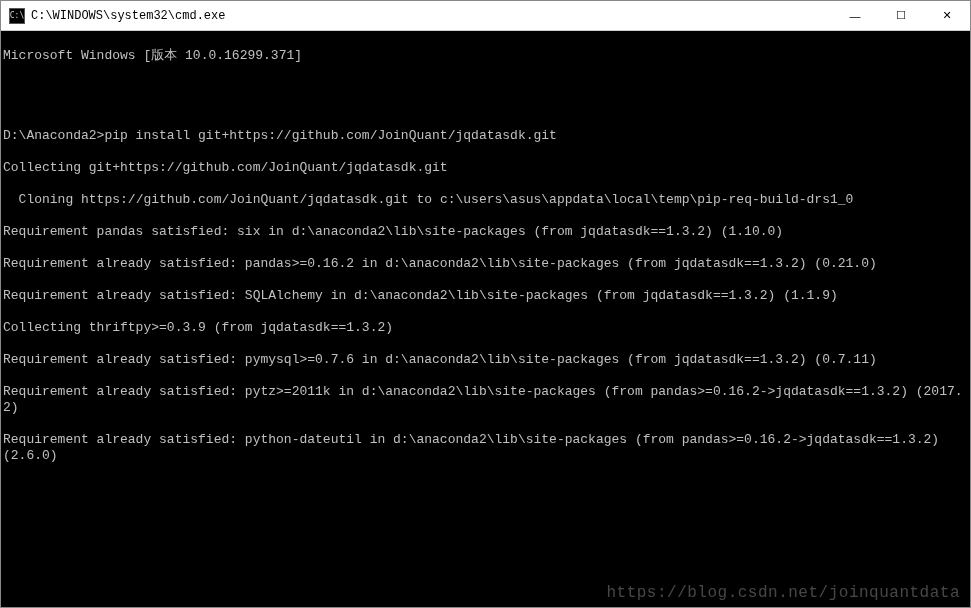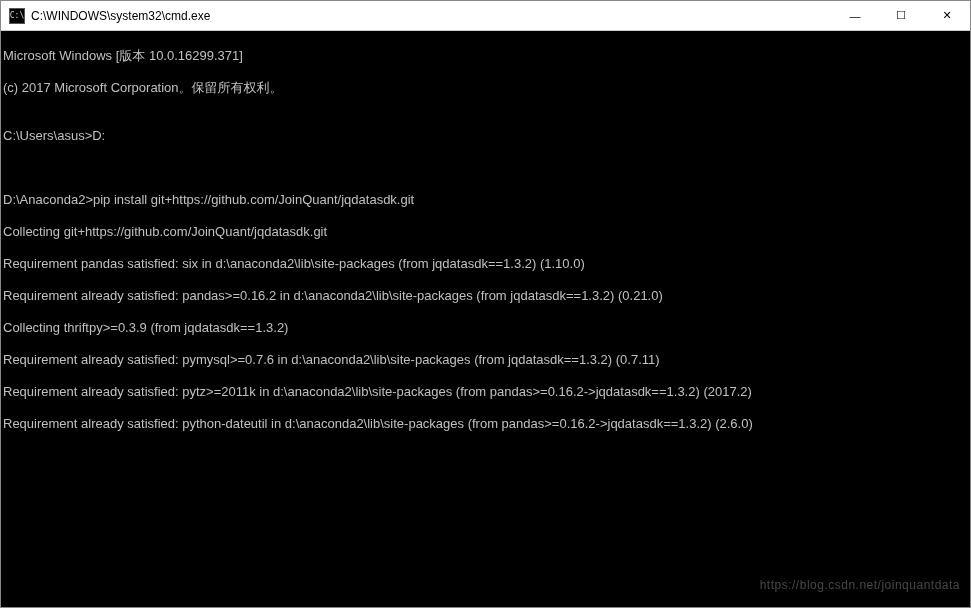--- a/index.html
+++ b/index.html
@@ -43,21 +43,21 @@
       background: #000;
       border: 1px solid #555;
       display: inline-flex;
       align-items: center;
       justify-content: center;
       font-size: 8px;
       color: #ccc;
       font-family: monospace;
     }
     .title-text {
-      font-family: Liberation Sans, sans-serif;
+      font-family: Liberation Mono, monospace;
       font-size: 12px;
       color: #000;
     }
     .titlebar-controls {
       display: flex;
     }
     .tc-btn {
       width: 46px;
       height: 29px;
       display: flex;
@@ -65,38 +65,38 @@
       justify-content: center;
       font-family: "Segoe UI", sans-serif;
       font-size: 11px;
       color: #000;
       cursor: default;
     }
     .terminal {
       flex: 1;
       background: #000000;
       color: #c0c0c0;
-      font-family: Liberation Sans, sans-serif;
+      font-family: Liberation Mono, monospace;
       font-size: 13px;
       line-height: 16px;
       padding: 1px 2px;
       overflow: hidden;
       white-space: pre-wrap;
       word-break: break-all;
       position: relative;
     }
     .line {
       display: block;
     }
     .watermark {
       position: absolute;
-      bottom: 14px;
+      bottom: 6px;
       right: 10px;
       color: rgba(200,200,200,0.35);
-      font-size: 12px;
+      font-size: 16px;
       letter-spacing: 0.5px;
     }
   </style>
 </head>
 <body>
 
 <div class="window">
   <div class="titlebar">
     <div class="titlebar-left">
       <span class="cmd-icon">C:\</span>
@@ -104,29 +104,29 @@
     </div>
     <div class="titlebar-controls">
       <div class="tc-btn">—</div>
       <div class="tc-btn">☐</div>
       <div class="tc-btn close">✕</div>
     </div>
   </div>
 
   <div class="terminal">
 <span class="line">Microsoft Windows [版本 10.0.16299.371]</span>
-<span class="line">(c) 2017 Microsoft Corporation。保留所有权利。</span>
 <span class="line"></span>
-<span class="line">C:\Users\asus&gt;D:</span>
 <span class="line"></span>
 <span class="line"></span>
 <span class="line">D:\Anaconda2&gt;pip install git+https://github.com/JoinQuant/jqdatasdk.git</span>
 <span class="line">Collecting git+https://github.com/JoinQuant/jqdatasdk.git</span>
+<span class="line">  Cloning https://github.com/JoinQuant/jqdatasdk.git to c:\users\asus\appdata\local\temp\pip-req-build-drs1_0</span>
 <span class="line">Requirement pandas satisfied: six in d:\anaconda2\lib\site-packages (from jqdatasdk==1.3.2) (1.10.0)</span>
 <span class="line">Requirement already satisfied: pandas&gt;=0.16.2 in d:\anaconda2\lib\site-packages (from jqdatasdk==1.3.2) (0.21.0)</span>
+<span class="line">Requirement already satisfied: SQLAlchemy in d:\anaconda2\lib\site-packages (from jqdatasdk==1.3.2) (1.1.9)</span>
 <span class="line">Collecting thriftpy&gt;=0.3.9 (from jqdatasdk==1.3.2)</span>
 <span class="line">Requirement already satisfied: pymysql&gt;=0.7.6 in d:\anaconda2\lib\site-packages (from jqdatasdk==1.3.2) (0.7.11)</span>
 <span class="line">Requirement already satisfied: pytz&gt;=2011k in d:\anaconda2\lib\site-packages (from pandas&gt;=0.16.2-&gt;jqdatasdk==1.3.2) (2017.2)</span>
 <span class="line">Requirement already satisfied: python-dateutil in d:\anaconda2\lib\site-packages (from pandas&gt;=0.16.2-&gt;jqdatasdk==1.3.2) (2.6.0)</span>
 
 
 
 
 
 

